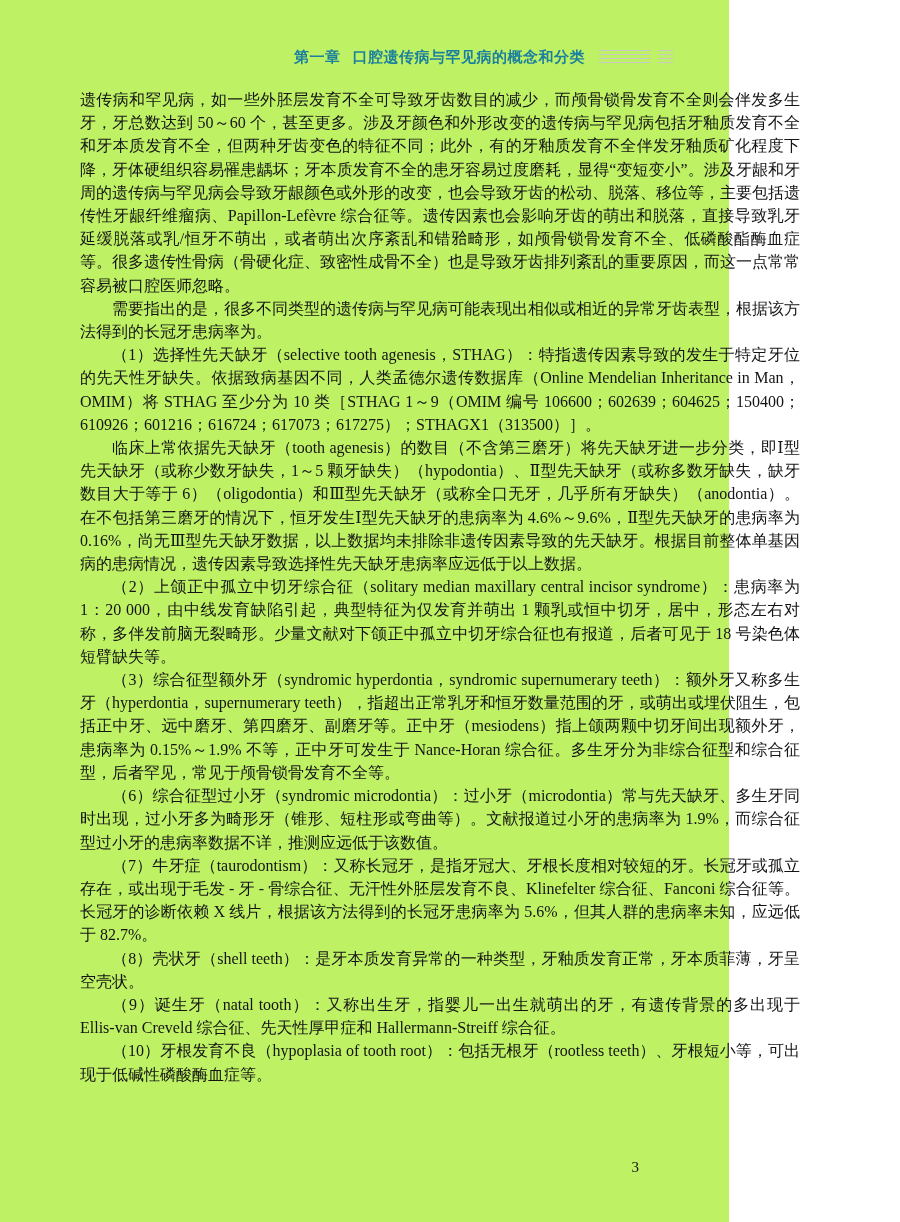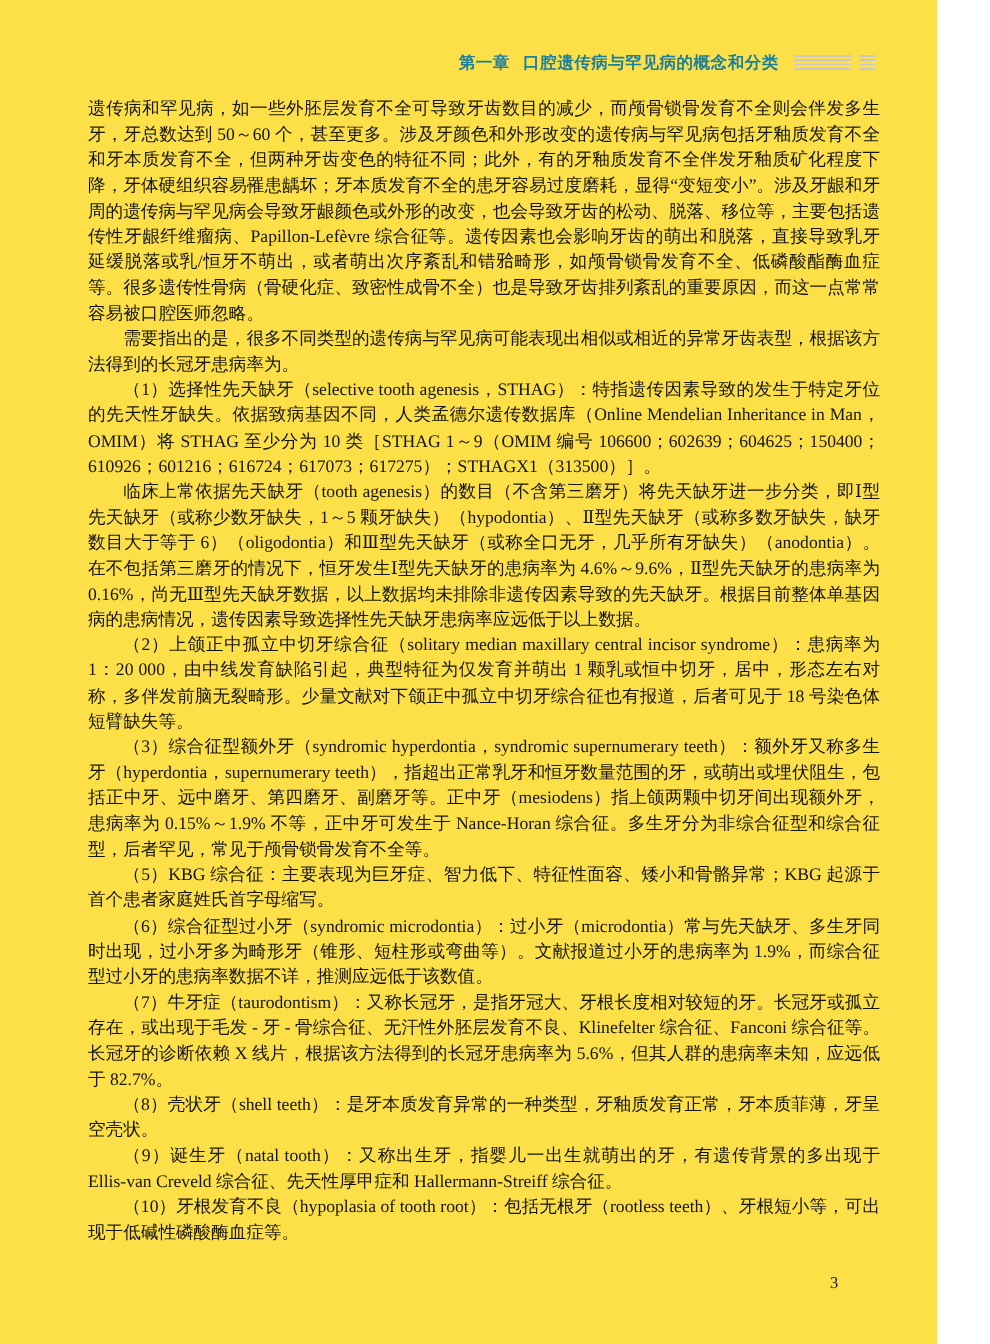--- a/index.html
+++ b/index.html
@@ -5,23 +5,23 @@
   * { margin: 0; padding: 0; box-sizing: border-box; }
   html, body { width: 900px; height: 1222px; }
   body {
     background: #ffffff;
     color: #1a1a1a;
     font-family: "Liberation Serif", "DejaVu Serif", serif;
     overflow: hidden;
   }
   .page {
     position: relative;
-    width: 852px;
+    width: 729px;
     height: 1222px;
-    background: #fde047;
+    background: #bef264;
   }
   
   .page-header {
     position: absolute;
     top: 48px;
     left: 96px;
     right: 56px;
     display: flex;
     justify-content: flex-end;
     align-items: center;
@@ -80,21 +80,20 @@
     </div>
   </div>
 
   <div class="content">
     <p class="no-indent">遗传病和罕见病，如一些外胚层发育不全可导致牙齿数目的减少，而颅骨锁骨发育不全则会伴发多生牙，牙总数达到 50～60 个，甚至更多。涉及牙颜色和外形改变的遗传病与罕见病包括牙釉质发育不全和牙本质发育不全，但两种牙齿变色的特征不同；此外，有的牙釉质发育不全伴发牙釉质矿化程度下降，牙体硬组织容易罹患龋坏；牙本质发育不全的患牙容易过度磨耗，显得“变短变小”。涉及牙龈和牙周的遗传病与罕见病会导致牙龈颜色或外形的改变，也会导致牙齿的松动、脱落、移位等，主要包括遗传性牙龈纤维瘤病、Papillon-Lefèvre 综合征等。遗传因素也会影响牙齿的萌出和脱落，直接导致乳牙延缓脱落或乳/恒牙不萌出，或者萌出次序紊乱和错𬌗畸形，如颅骨锁骨发育不全、低磷酸酯酶血症等。很多遗传性骨病（骨硬化症、致密性成骨不全）也是导致牙齿排列紊乱的重要原因，而这一点常常容易被口腔医师忽略。</p>
     <p>需要指出的是，很多不同类型的遗传病与罕见病可能表现出相似或相近的异常牙齿表型，根据该方法得到的长冠牙患病率为。</p>
     <p>（1）选择性先天缺牙（selective tooth agenesis，STHAG）：特指遗传因素导致的发生于特定牙位的先天性牙缺失。依据致病基因不同，人类孟德尔遗传数据库（Online Mendelian Inheritance in Man，OMIM）将 STHAG 至少分为 10 类［STHAG 1～9（OMIM 编号 106600；602639；604625；150400；610926；601216；616724；617073；617275）；STHAGX1（313500）］。</p>
     <p>临床上常依据先天缺牙（tooth agenesis）的数目（不含第三磨牙）将先天缺牙进一步分类，即Ⅰ型先天缺牙（或称少数牙缺失，1～5 颗牙缺失）（hypodontia）、Ⅱ型先天缺牙（或称多数牙缺失，缺牙数目大于等于 6）（oligodontia）和Ⅲ型先天缺牙（或称全口无牙，几乎所有牙缺失）（anodontia）。在不包括第三磨牙的情况下，恒牙发生Ⅰ型先天缺牙的患病率为 4.6%～9.6%，Ⅱ型先天缺牙的患病率为 0.16%，尚无Ⅲ型先天缺牙数据，以上数据均未排除非遗传因素导致的先天缺牙。根据目前整体单基因病的患病情况，遗传因素导致选择性先天缺牙患病率应远低于以上数据。</p>
     <p>（2）上颌正中孤立中切牙综合征（solitary median maxillary central incisor syndrome）：患病率为 1：20 000，由中线发育缺陷引起，典型特征为仅发育并萌出 1 颗乳或恒中切牙，居中，形态左右对称，多伴发前脑无裂畸形。少量文献对下颌正中孤立中切牙综合征也有报道，后者可见于 18 号染色体短臂缺失等。</p>
     <p>（3）综合征型额外牙（syndromic hyperdontia，syndromic supernumerary teeth）：额外牙又称多生牙（hyperdontia，supernumerary teeth），指超出正常乳牙和恒牙数量范围的牙，或萌出或埋伏阻生，包括正中牙、远中磨牙、第四磨牙、副磨牙等。正中牙（mesiodens）指上颌两颗中切牙间出现额外牙，患病率为 0.15%～1.9% 不等，正中牙可发生于 Nance-Horan 综合征。多生牙分为非综合征型和综合征型，后者罕见，常见于颅骨锁骨发育不全等。</p>
-    <p>（5）KBG 综合征：主要表现为巨牙症、智力低下、特征性面容、矮小和骨骼异常；KBG 起源于首个患者家庭姓氏首字母缩写。</p>
     <p>（6）综合征型过小牙（syndromic microdontia）：过小牙（microdontia）常与先天缺牙、多生牙同时出现，过小牙多为畸形牙（锥形、短柱形或弯曲等）。文献报道过小牙的患病率为 1.9%，而综合征型过小牙的患病率数据不详，推测应远低于该数值。</p>
     <p>（7）牛牙症（taurodontism）：又称长冠牙，是指牙冠大、牙根长度相对较短的牙。长冠牙或孤立存在，或出现于毛发 - 牙 - 骨综合征、无汗性外胚层发育不良、Klinefelter 综合征、Fanconi 综合征等。长冠牙的诊断依赖 X 线片，根据该方法得到的长冠牙患病率为 5.6%，但其人群的患病率未知，应远低于 82.7%。</p>
     <p>（8）壳状牙（shell teeth）：是牙本质发育异常的一种类型，牙釉质发育正常，牙本质菲薄，牙呈空壳状。</p>
     <p>（9）诞生牙（natal tooth）：又称出生牙，指婴儿一出生就萌出的牙，有遗传背景的多出现于 Ellis-van Creveld 综合征、先天性厚甲症和 Hallermann-Streiff 综合征。</p>
     <p>（10）牙根发育不良（hypoplasia of tooth root）：包括无根牙（rootless teeth）、牙根短小等，可出现于低碱性磷酸酶血症等。</p>
   </div>
 
   <div class="page-number">3</div>
 
 </div>

